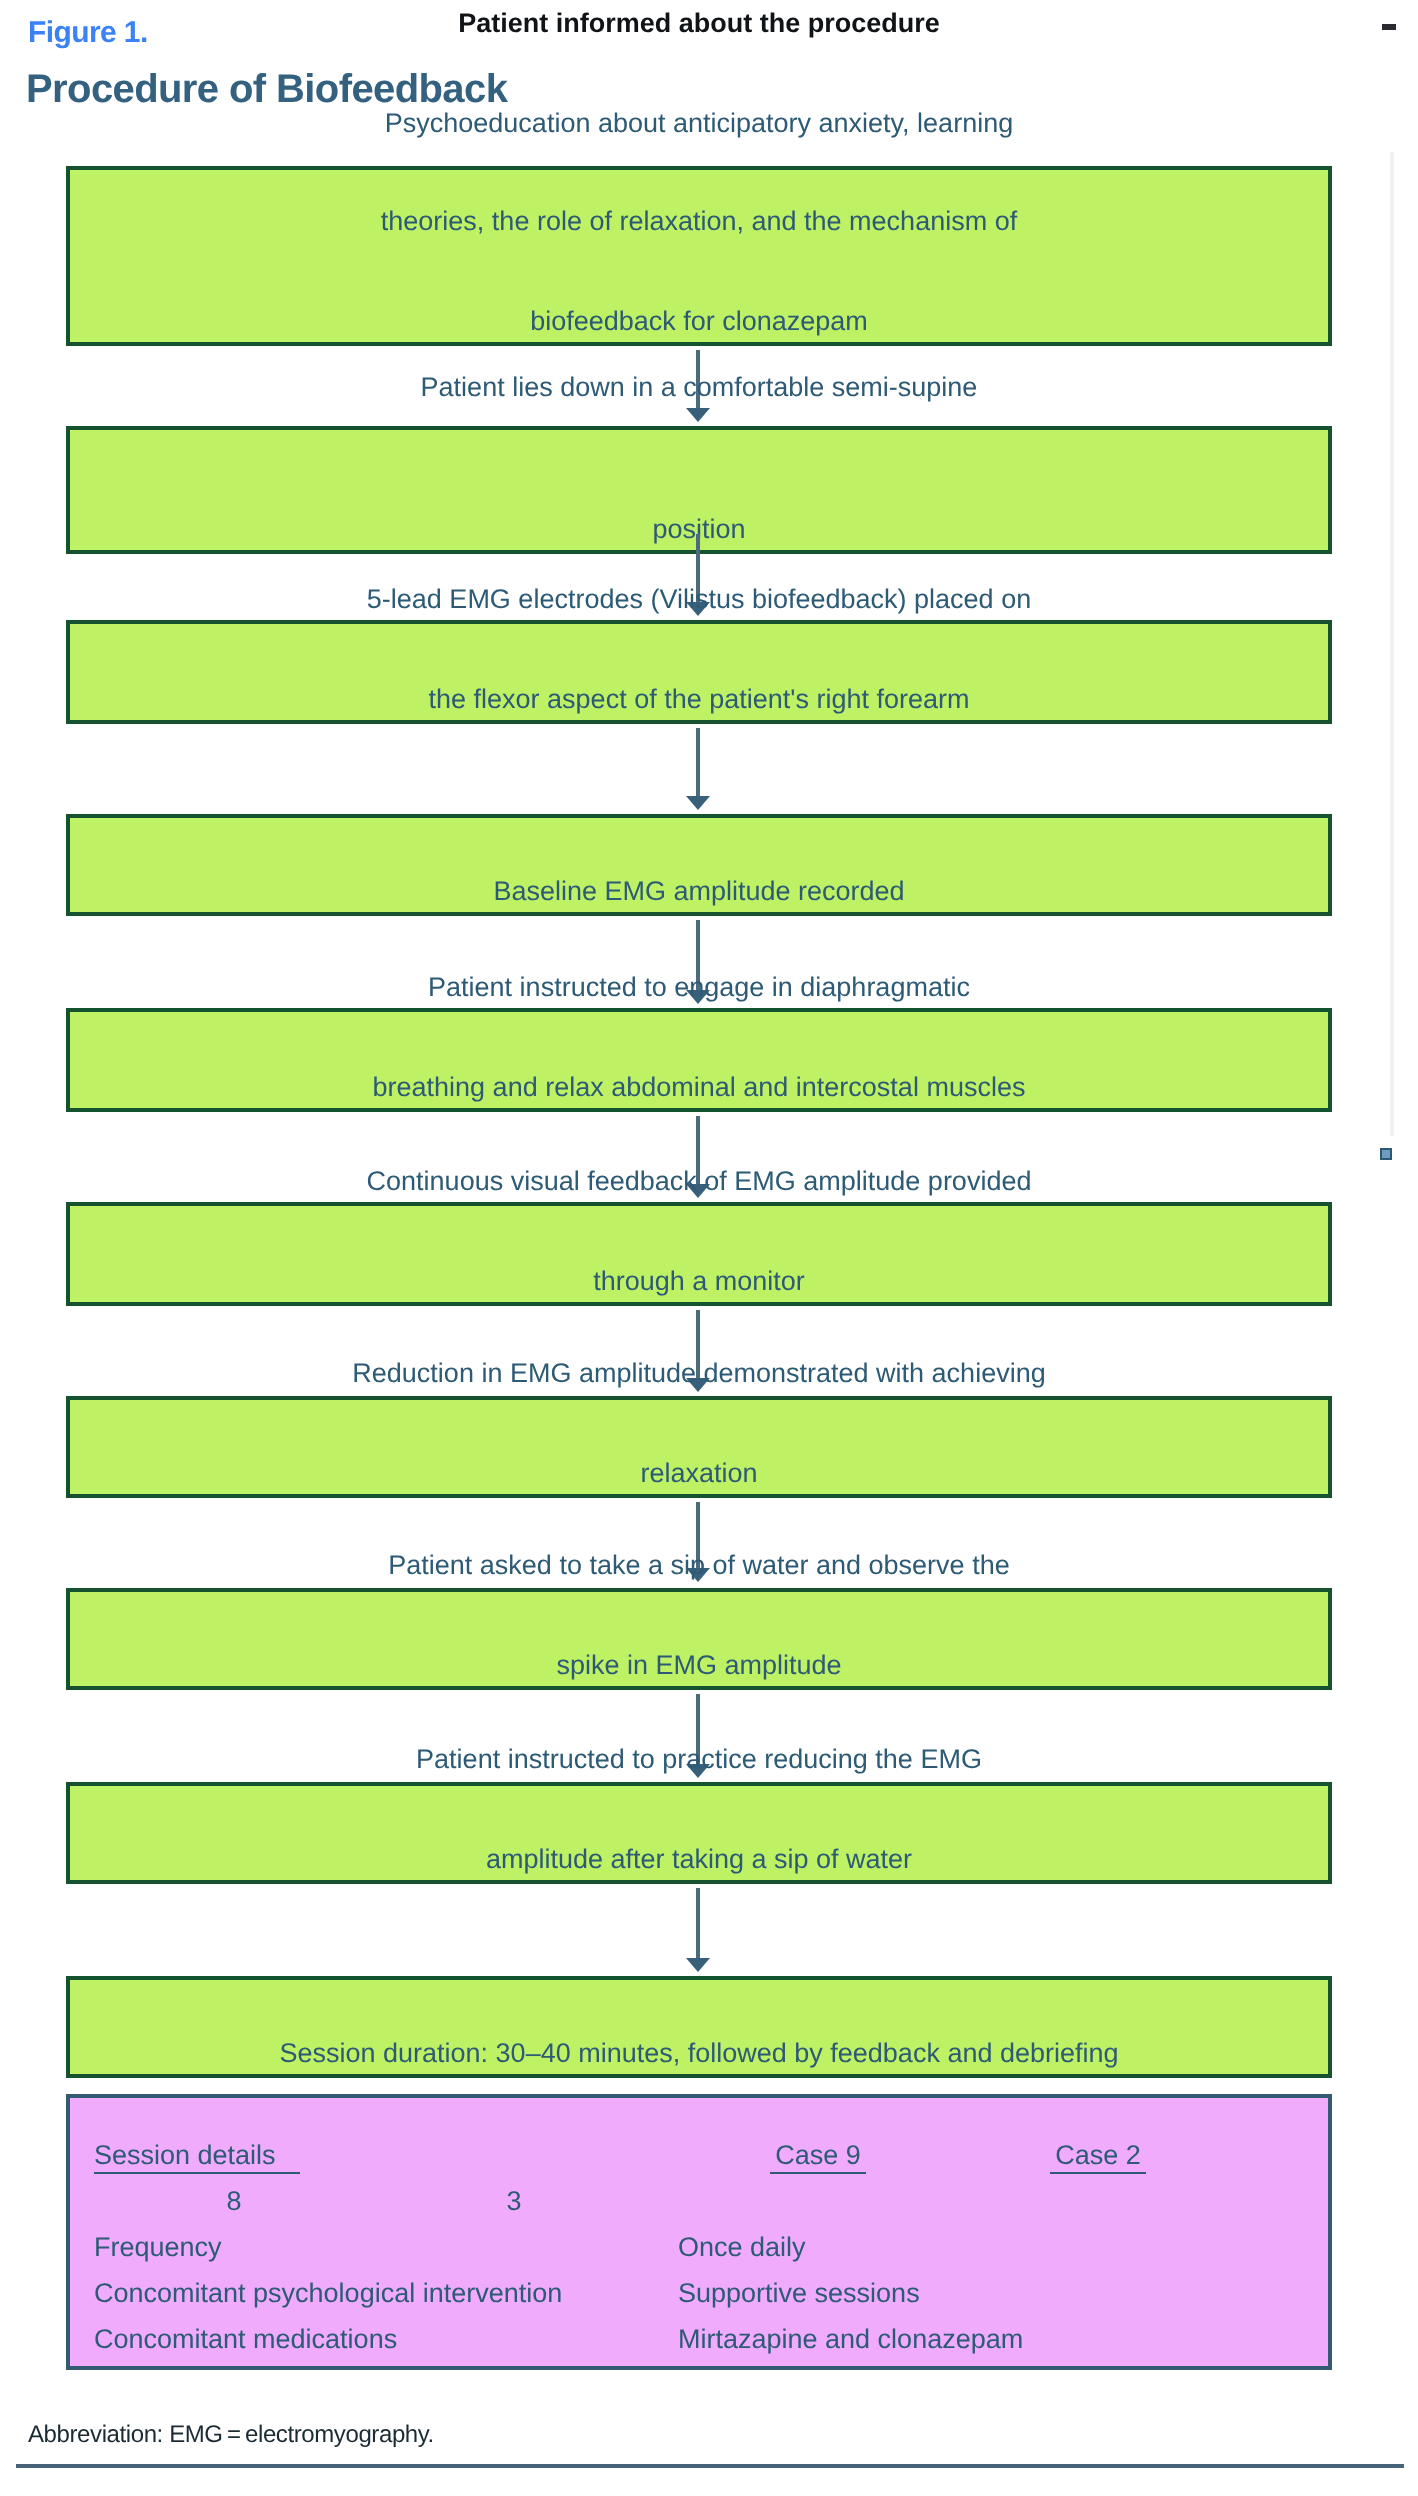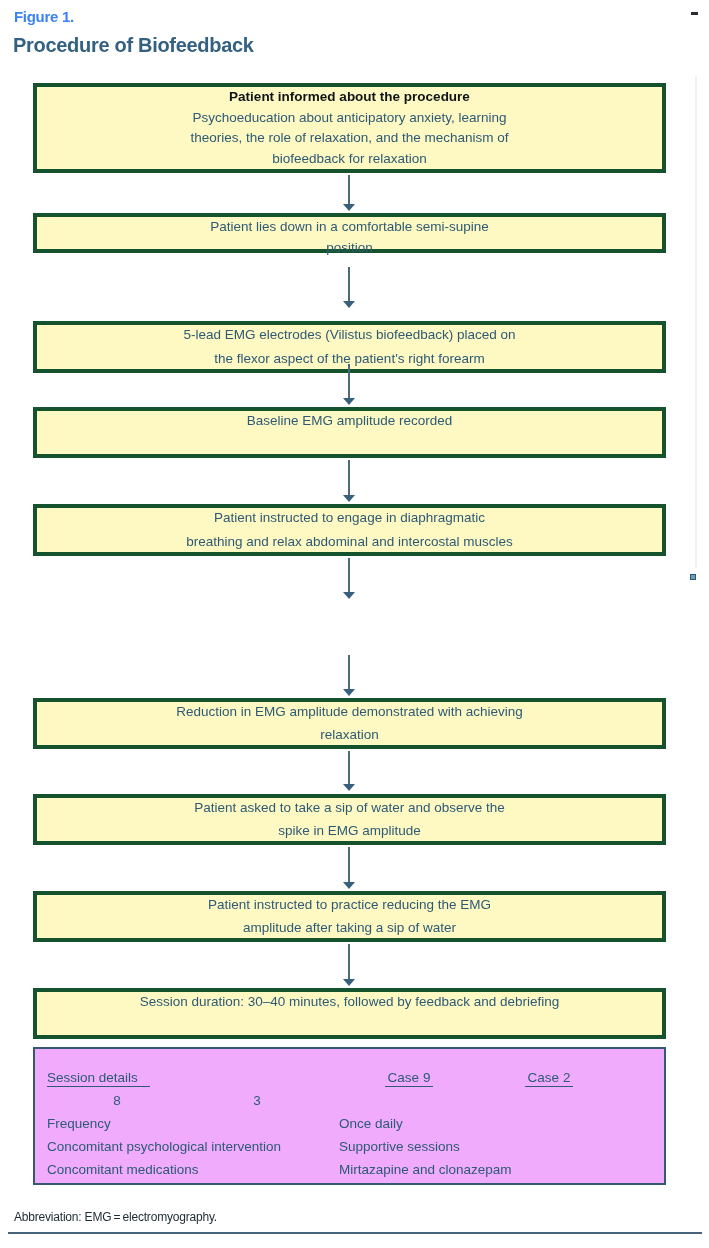--- a/index.html
+++ b/index.html
@@ -16,30 +16,30 @@
     letter-spacing:-0.3px;
   }
   .fig-title{
     position:absolute;left:13px;top:34px;
     font-size:20px;font-weight:bold;color:#33617f;
     letter-spacing:-0.3px;
   }
   .fbox{
     position:absolute;left:33px;width:633px;
     box-sizing:border-box;
-    background:#fef9c3;
-    border:4px solid #14532d;
+    background:#bef264;
+    border:2px solid #14532d;
     display:flex;flex-direction:column;
-    justify-content:space-between;align-items:center;
+    justify-content:flex-end;align-items:center;
     text-align:center;
     color:#2d5a75;
     font-size:13.5px;line-height:20.5px;
     font-weight:500;
   }
-  .fbox .fline{display:block;width:100%;}
+  .fbox .fline{display:block;width:100%;margin-top:29px;}
   .fbox .fheader{display:block;width:100%;color:#101417;font-weight:bold;}
   .arrow{
     position:absolute;left:343px;width:12px;
     display:flex;flex-direction:column;align-items:center;
   }
   .arrow-line{width:2px;flex:1;background:#4b6a7e;}
   .arrow-head{
     width:0;height:0;
     border-left:6px solid transparent;
     border-right:6px solid transparent;
@@ -79,39 +79,39 @@
 
 <div class="page">
 
   <div class="fig-label">Figure 1.</div>
   <div class="fig-title">Procedure of Biofeedback</div>
 
   <div class="fbox" style="top:83px;height:90px;">
     <span class="fheader">Patient informed about the procedure</span>
     <span class="fline">Psychoeducation about anticipatory anxiety, learning</span>
     <span class="fline">theories, the role of relaxation, and the mechanism of</span>
-    <span class="fline">biofeedback for relaxation</span>
+    <span class="fline">biofeedback for clonazepam</span>
   </div>
 
   <div class="arrow" style="top:175px;height:36px;">
     <div class="arrow-line"></div>
     <div class="arrow-head"></div>
   </div>
 
-  <div class="fbox" style="top:213px;height:40px;">
+  <div class="fbox" style="top:213px;height:64px;gap:21px;">
     <span class="fline">Patient lies down in a comfortable semi-supine</span>
     <span class="fline">position</span>
   </div>
 
   <div class="arrow" style="top:267px;height:41px;">
     <div class="arrow-line"></div>
     <div class="arrow-head"></div>
   </div>
 
-  <div class="fbox" style="top:321px;height:52px;">
+  <div class="fbox" style="top:310px;height:52px;">
     <span class="fline">5-lead EMG electrodes (Vilistus biofeedback) placed on</span>
     <span class="fline">the flexor aspect of the patient's right forearm</span>
   </div>
 
   <div class="arrow" style="top:364px;height:41px;">
     <div class="arrow-line"></div>
     <div class="arrow-head"></div>
   </div>
 
   <div class="fbox" style="top:407px;height:51px;">
@@ -126,20 +126,24 @@
   <div class="fbox" style="top:504px;height:52px;">
     <span class="fline">Patient instructed to engage in diaphragmatic</span>
     <span class="fline">breathing and relax abdominal and intercostal muscles</span>
   </div>
 
   <div class="arrow" style="top:558px;height:41px;">
     <div class="arrow-line"></div>
     <div class="arrow-head"></div>
   </div>
 
+  <div class="fbox" style="top:601px;height:52px;">
+    <span class="fline">Continuous visual feedback of EMG amplitude provided</span>
+    <span class="fline">through a monitor</span>
+  </div>
 
   <div class="arrow" style="top:655px;height:41px;">
     <div class="arrow-line"></div>
     <div class="arrow-head"></div>
   </div>
 
   <div class="fbox" style="top:698px;height:51px;">
     <span class="fline">Reduction in EMG amplitude demonstrated with achieving</span>
     <span class="fline">relaxation</span>
   </div>

